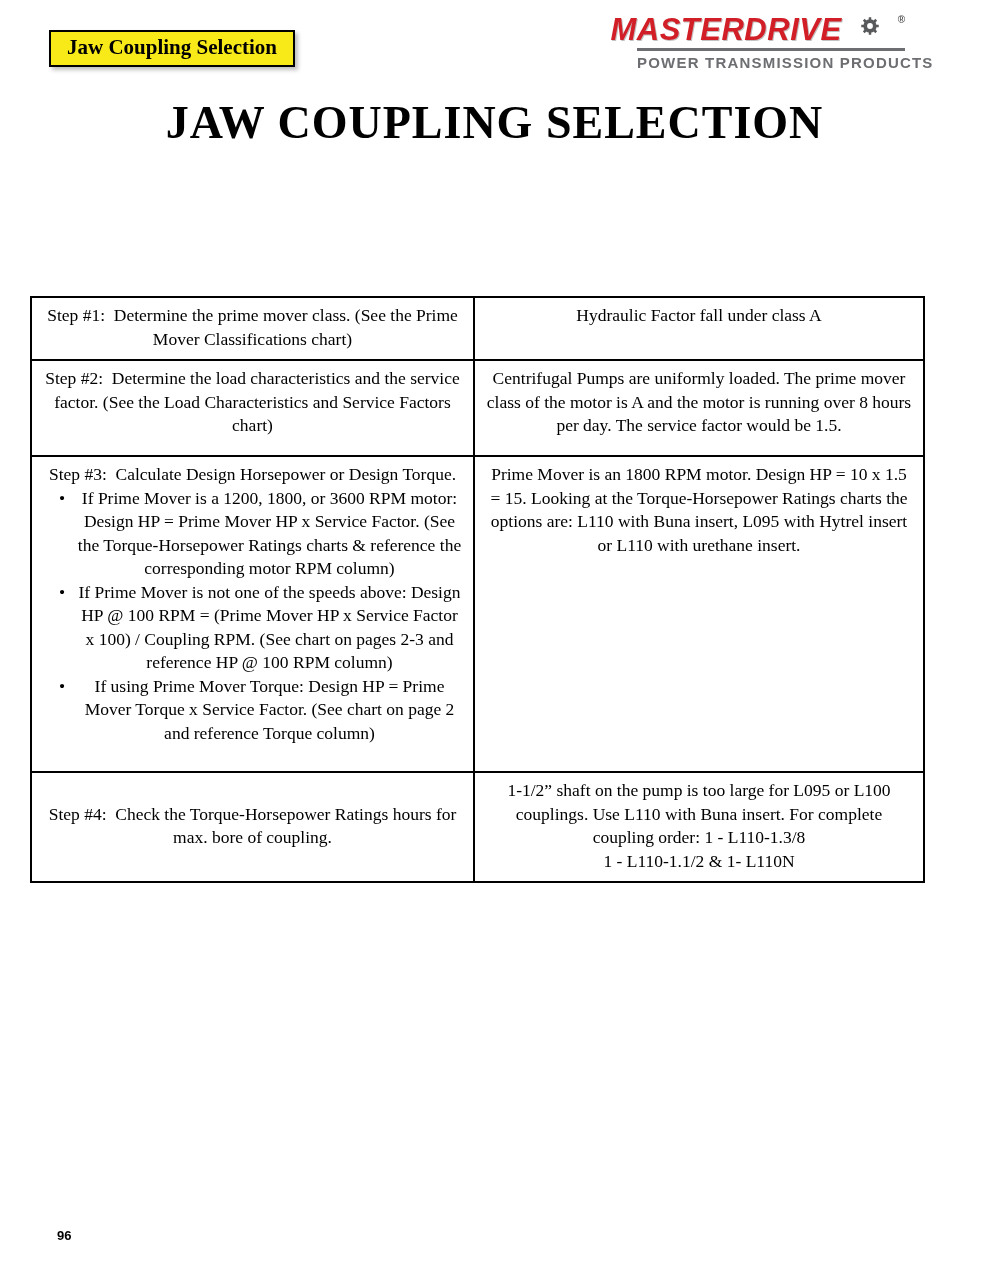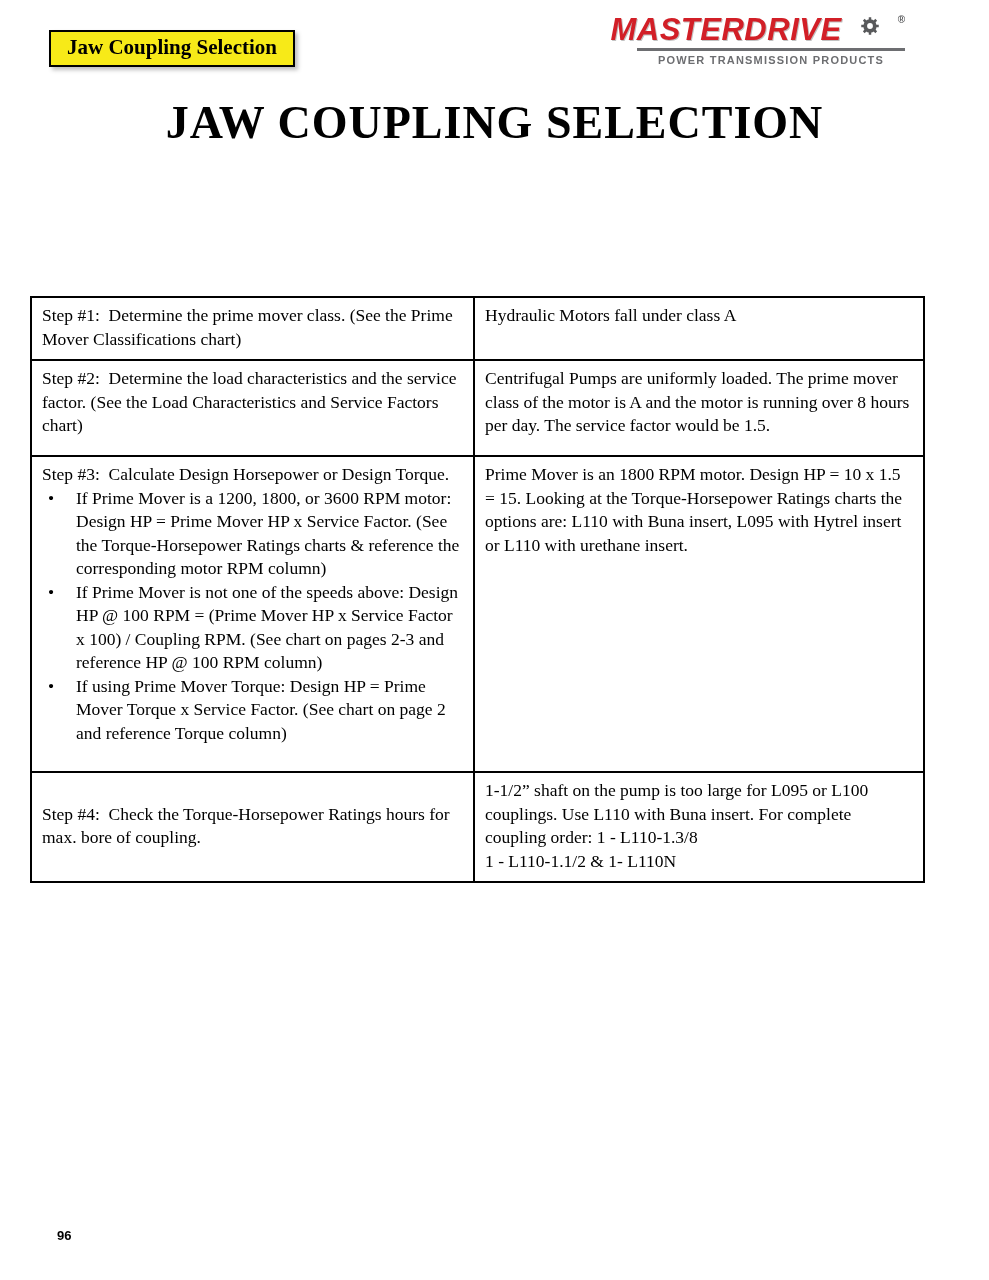--- a/index.html
+++ b/index.html
@@ -60,21 +60,21 @@
     font-weight: bold;
     margin-top: 0;
   }
   .logo-divider {
     border-top: 3px solid #6d6e71;
     margin: 3px 0 3px 0;
   }
   .logo-tagline {
     font-family: "Liberation Sans", sans-serif;
     font-weight: bold;
-    font-size: 11px;
+    font-size: 15px;
     color: #6d6e71;
     letter-spacing: 1.2px;
     text-align: center;
     white-space: nowrap;
   }
 
   
   .doc-title {
     position: absolute;
     left: 0;
@@ -98,20 +98,21 @@
   }
 
   
   .steps-table {
     position: absolute;
     left: 30px;
     top: 296px;
     width: 893px;
     border-collapse: collapse;
     table-layout: fixed;
+    text-align: center;
   }
   .steps-table td {
     border: 2px solid #000;
     vertical-align: top;
     padding: 6px 10px 8px 10px;
     font-size: 17.5px;
     line-height: 23.5px;
   }
   .col-left  { width: 443px; }
   .col-right { width: 450px; }
@@ -177,21 +178,21 @@
   <h1 class="doc-title">JAW COUPLING SELECTION</h1>
 
 
   <table class="steps-table">
     <tbody>
       <tr class="row-1">
         <td class="col-left">
           <span class="cell-text">Step #1:  Determine the prime mover class. (See the Prime Mover Classifications chart)</span>
         </td>
         <td class="col-right">
-          <span class="cell-text">Hydraulic Motors fall under class A</span>
+          <span class="cell-text">Hydraulic Factor fall under class A</span>
         </td>
       </tr>
       <tr class="row-2">
         <td class="col-left">
           <span class="cell-text">Step #2:  Determine the load characteristics and the service factor. (See the Load Characteristics and Service Factors chart)</span>
         </td>
         <td class="col-right">
           <span class="cell-text">Centrifugal Pumps are uniformly loaded. The prime mover class of the motor is A and the motor is running over 8 hours per day. The service factor would be 1.5.</span>
         </td>
       </tr>

